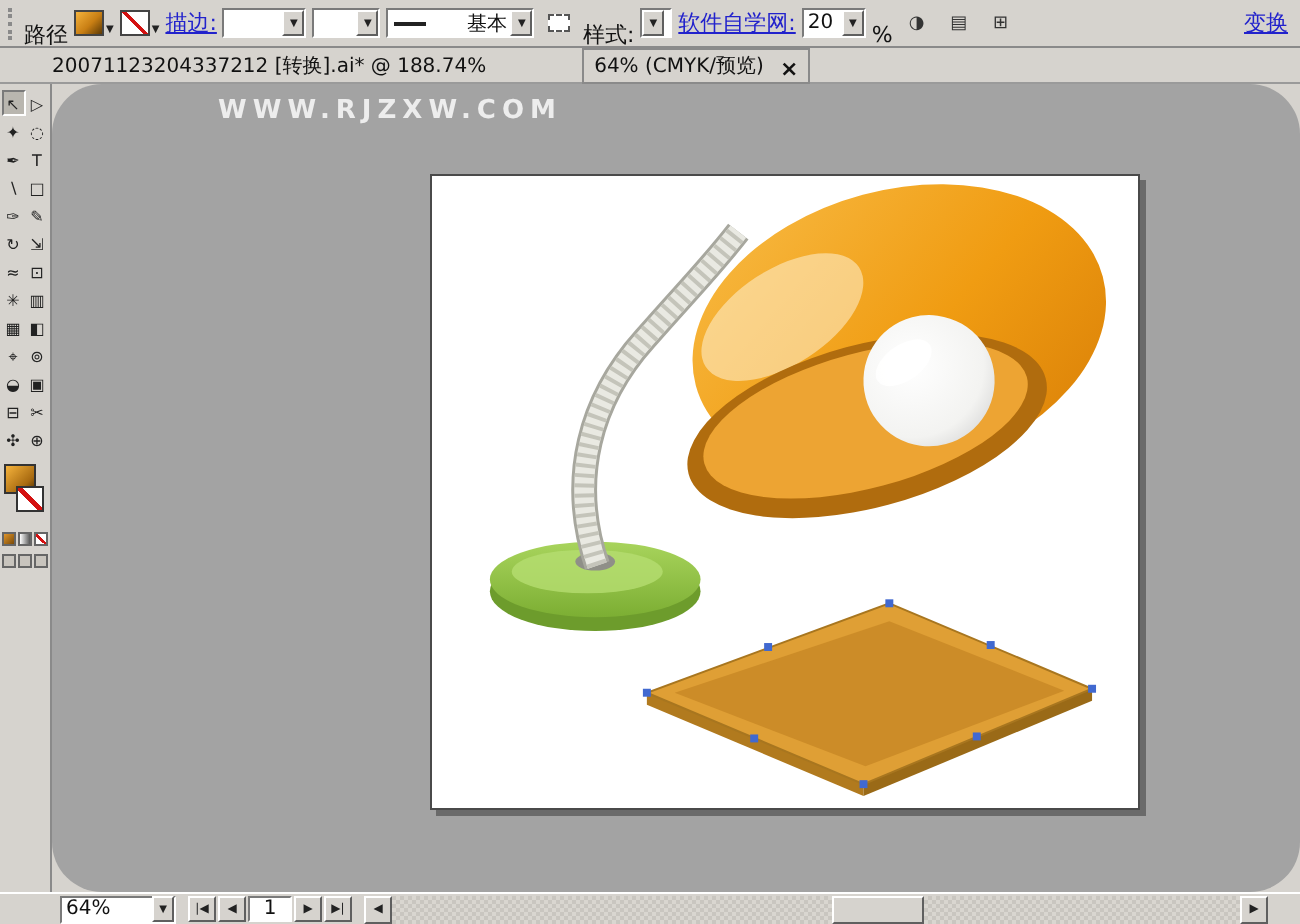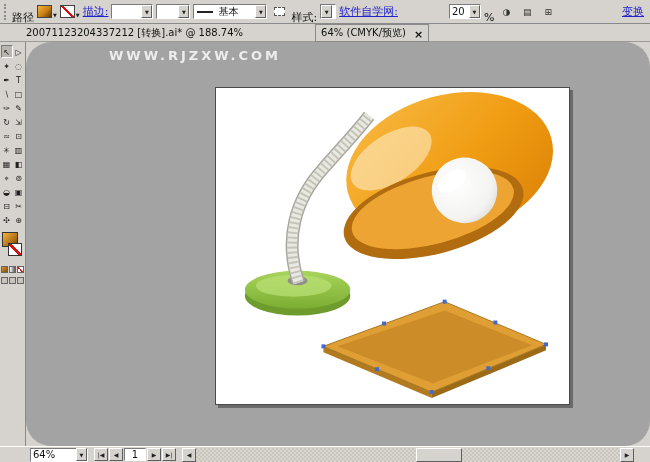--- a/index.html
+++ b/index.html
@@ -18,32 +18,32 @@
                  background:linear-gradient(135deg,#f5b33c 0%,#c97f14 55%,#5d3a05 100%); }
   .stroke-swatch { width:15px; height:13px; border:1px solid #444; background:
       linear-gradient(45deg, transparent 44%, #d41111 44%, #d41111 56%, transparent 56%), #ffffff; }
   .sw-arrow { font-size:5px; color:#222; margin-left:1px; }
   .combo { display:inline-flex; align-items:center; height:15px; background:#fff;
            border:1px solid; border-color:#7a7a7a #ffffff #ffffff #7a7a7a; font-size:10px; }
   .combo-val { flex:1; padding:0 2px; white-space:nowrap; overflow:hidden; }
   .combo-btn { width:11px; height:13px; display:flex; align-items:center; justify-content:center;
                font-size:5px; color:#222; background:#d6d3ce;
                border:1px solid; border-color:#ffffff #5f5f5f #5f5f5f #ffffff; }
-  .w40{width:42px;} .w34{width:34px;} .w74{width:74px;} .w30{width:32px;margin-left:48px;} .w16{width:16px;}
+  .w40{width:42px;} .w34{width:34px;} .w74{width:74px;text-align:right;} .w30{width:32px;} .w16{width:16px;}
   .dash-line { display:inline-block; width:16px; height:2px; background:#222; margin:0 3px; }
   .icon-btn { width:18px; height:16px; display:inline-flex; align-items:center; justify-content:center;
               font-size:9px; color:#333; }
   .dashed-box { display:inline-block; width:11px; height:9px; border:1px dashed #555; background:#fff; }
   .spacer { flex:1; }
 
   
   .doc-bar { height:18px; display:flex; align-items:center; background:#d6d3ce;
              border-bottom:1px solid #9a9a9a; font-size:10px; padding-left:26px; }
   .doc-title { white-space:nowrap; }
-  .doc-tab { display:inline-flex; align-items:flex-end; gap:8px; margin-left:72px; padding:1px 5px;
+  .doc-tab { display:inline-flex; align-items:flex-end; gap:8px; margin-left:48px; padding:1px 5px;
              border:1px solid #8a8a8a; background:#d6d3ce; white-space:nowrap; }
   .tab-close { font-weight:bold; font-size:11px; line-height:10px; }
 
   
   .main { display:flex; height:404px; }
   .toolbar { width:26px; background:#d6d3ce; border-right:1px solid #8a8a8a; padding-top:3px; }
   .tool-grid { display:grid; grid-template-columns:repeat(2,12px); justify-content:center; row-gap:1px; }
   .tool { width:12px; height:13px; line-height:13px; text-align:center; font-size:8px; color:#222;
           border:1px solid transparent; }
   .tool.active { background:#b9b6af; border-color:#7a7a7a #ffffff #ffffff #7a7a7a; }

